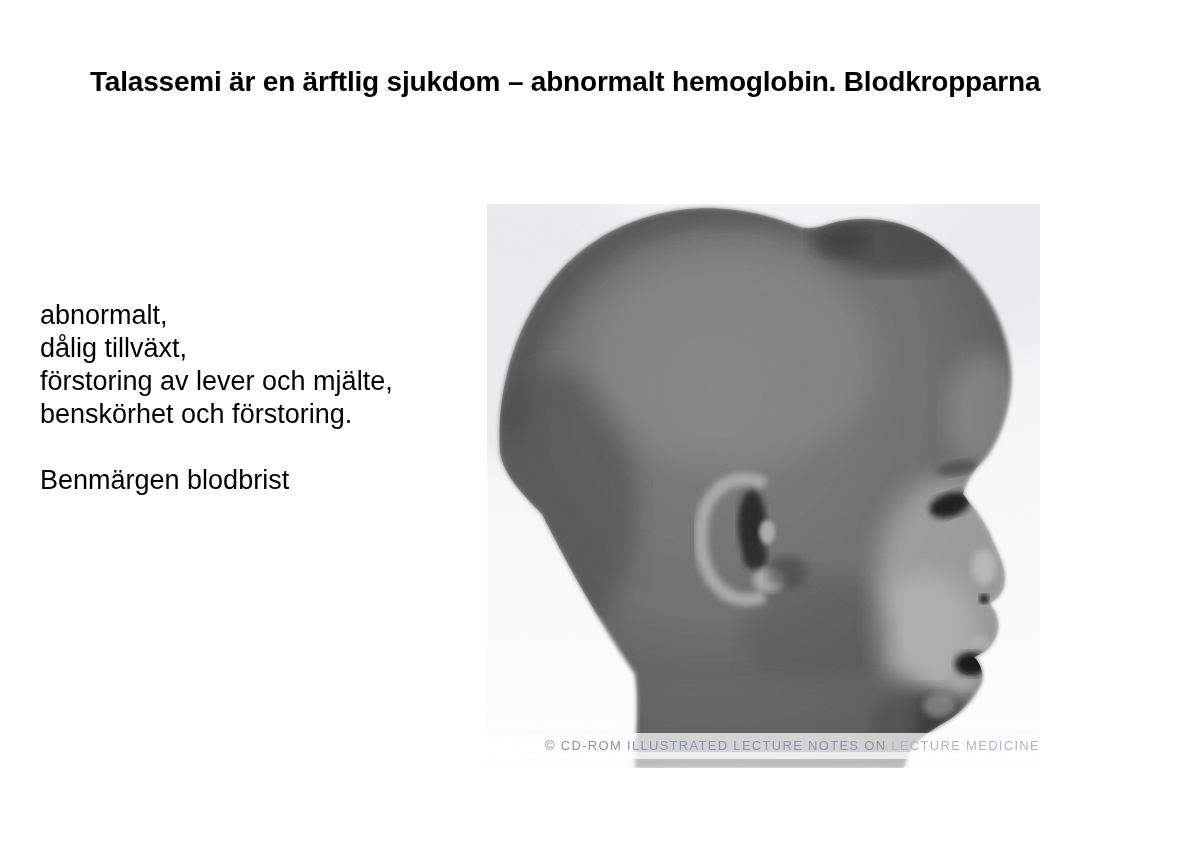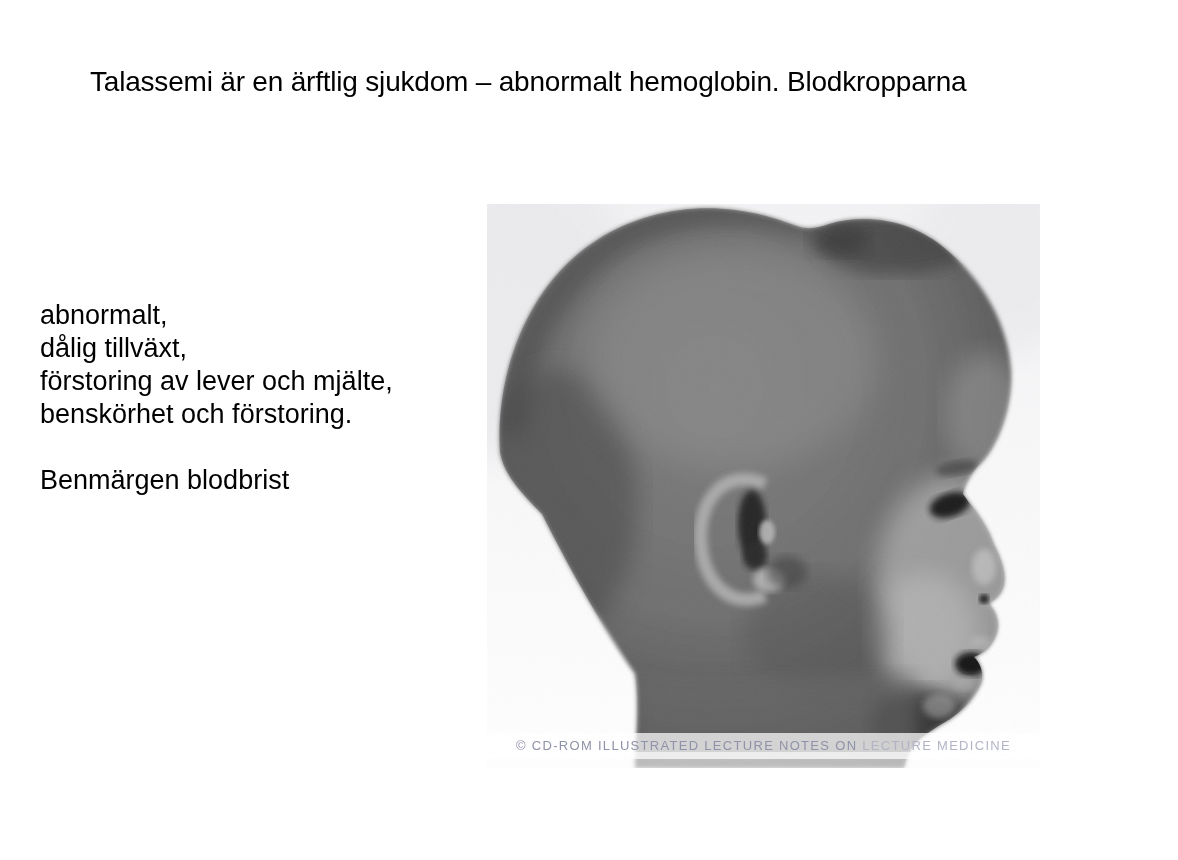--- a/index.html
+++ b/index.html
@@ -7,41 +7,41 @@
     width:1178px;height:860px;position:relative;overflow:hidden;
     background:#ffffff;
     font-family:"Liberation Sans","DejaVu Sans",sans-serif;
     color:#000;
   }
   .slide{position:absolute;inset:0;}
 
   
   .title{
     position:absolute;left:90px;top:64px;width:1060px;
-    font-size:28px;font-weight:normal;line-height:35px;letter-spacing:-0.2px;
+    font-size:28px;font-weight:bold;line-height:35px;letter-spacing:-0.2px;
     white-space:nowrap;color:#000;
   }
 
   
   .symptoms{
     position:absolute;left:40px;top:266px;width:460px;
     font-size:27px;line-height:33px;color:#000;white-space:nowrap;
   }
   .spacer-line{height:33px;}
 
   
   .photo{
     position:absolute;left:487px;top:204px;width:553px;height:564px;
   }
   .photo svg{display:block;width:553px;height:564px;}
 
   .caption-strip{
     position:absolute;left:0;bottom:9px;width:553px;height:26px;
     background:rgba(255,255,255,0.72);
-    display:flex;align-items:center;justify-content:center;
+    display:flex;align-items:center;justify-content:flex-end;
     font-size:13px;line-height:26px;letter-spacing:1.3px;
     white-space:nowrap;
   }
   .caption-main{color:#8f92a8;}
   .caption-pub{color:#b2b4c5;margin-left:5px;}
 </style>
 </head>
 <body>
 
 <div class="slide">

